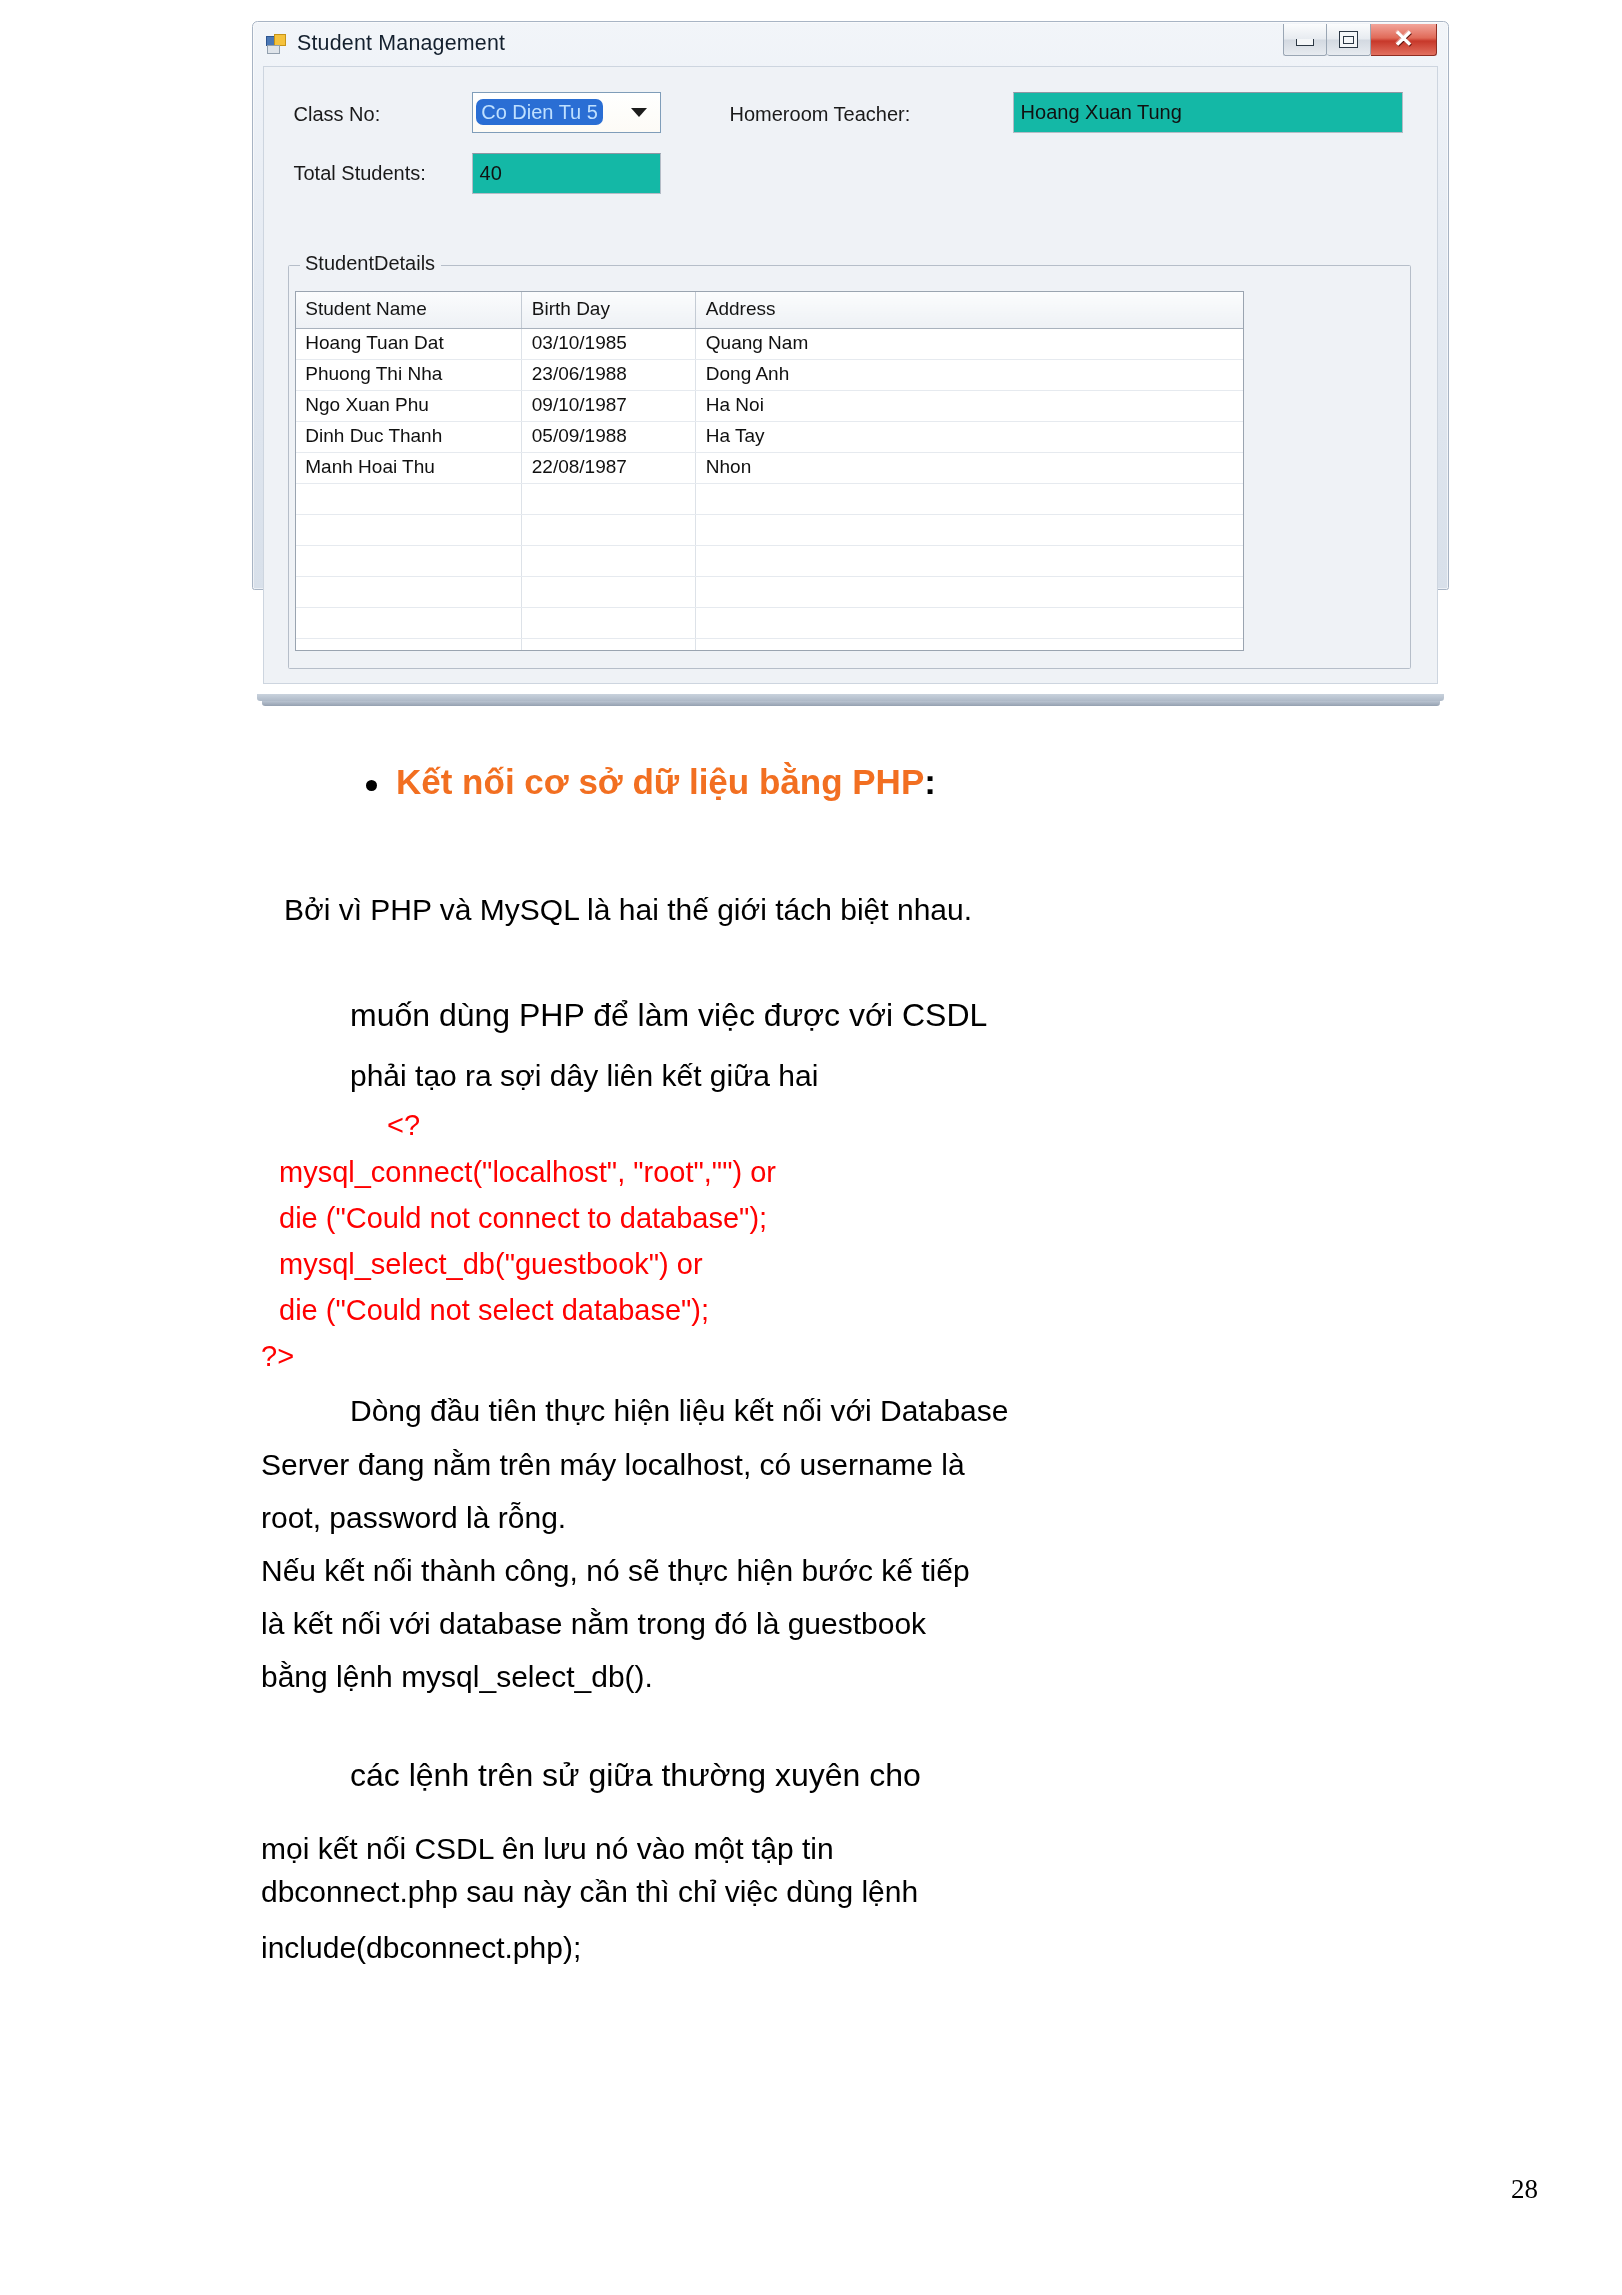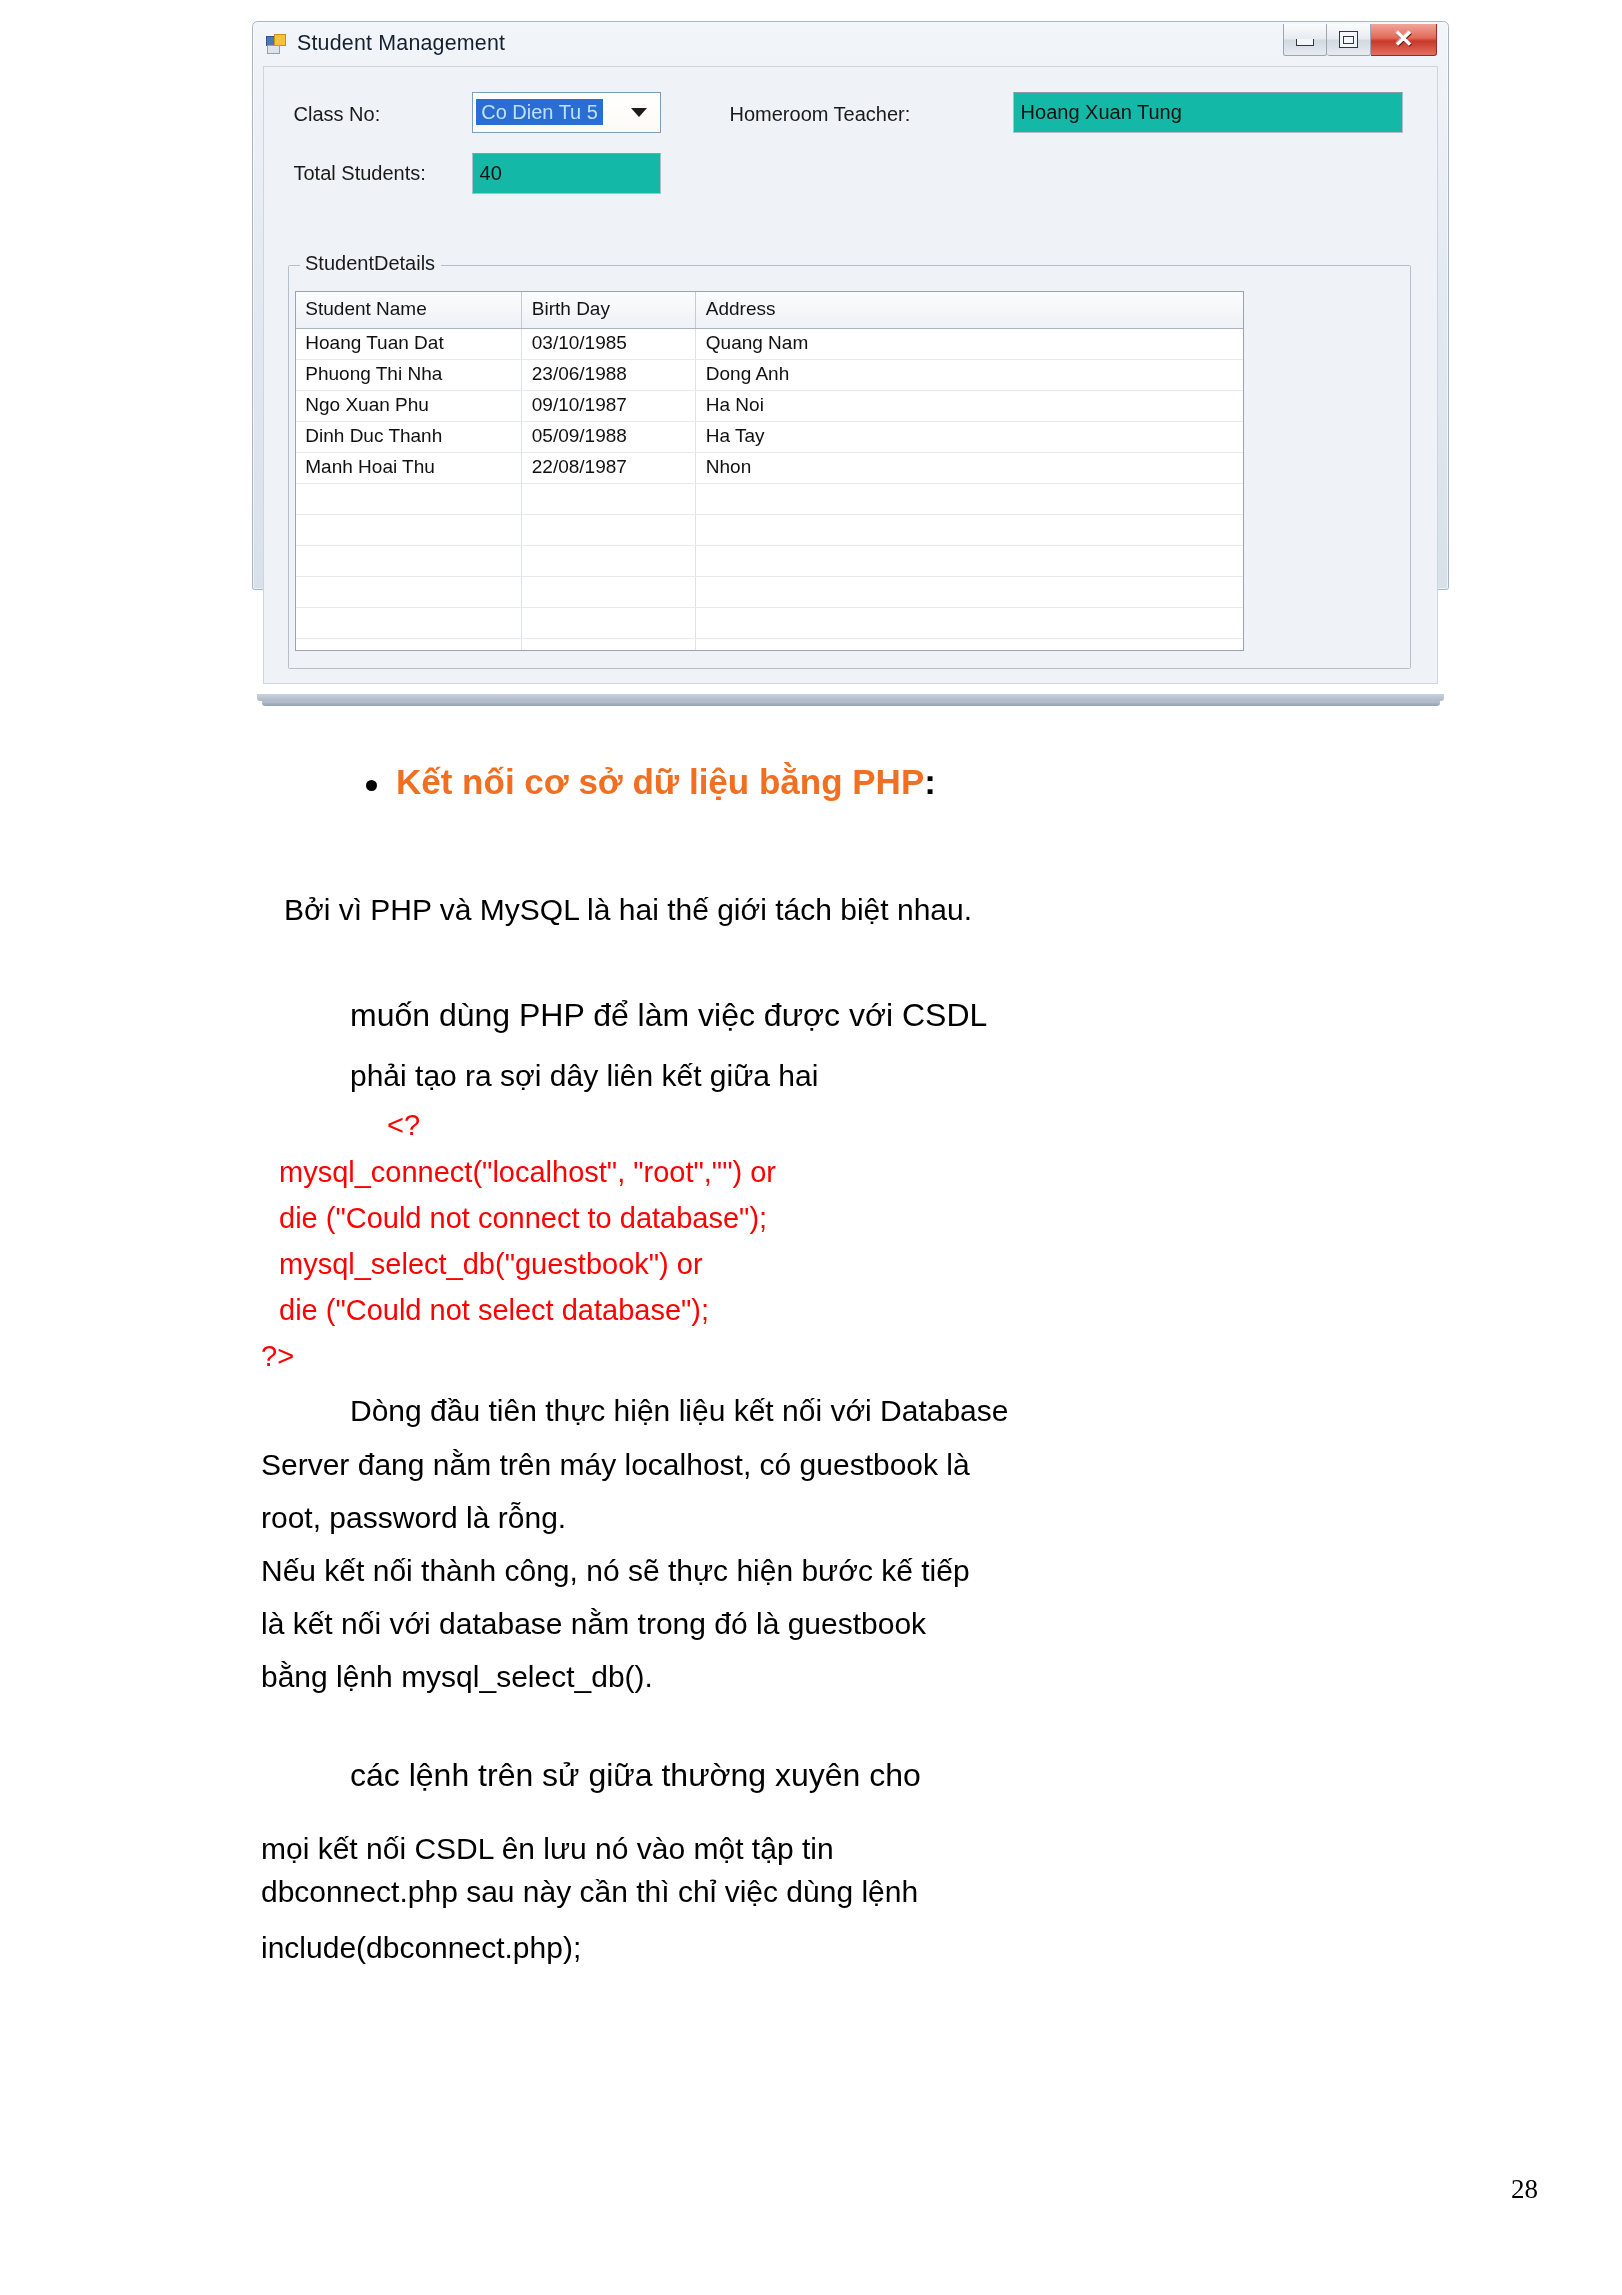--- a/index.html
+++ b/index.html
@@ -185,20 +185,21 @@
     align-items: center;
   }
   .combo-val {
     background: #2a6ed4;
     color: #bfe0ff;
     font-size: 20px;
     padding: 1.6px 5.5px 2.4px 5.5px;
     margin-left: 3.2px;
     white-space: nowrap;
     line-height: 1.12;
+    border-radius: 7px;
   }
   .combo-arrow {
     position: absolute;
     right: 12.7px;
     width: 0; height: 0;
     border-left: 8.7px solid transparent;
     border-right: 8.7px solid transparent;
     border-top: 9.5px solid #1c1c1c;
   }
 
@@ -446,21 +447,21 @@
 <div class="doc-text" style="left:350px; top:1061px;">phải tạo ra sợi dây liên kết giữa hai</div>
 
 <div class="code-text" style="left:387px; top:1111px;">&lt;?</div>
 <div class="code-text" style="left:279px; top:1158px;">mysql_connect("localhost", "root","") or</div>
 <div class="code-text" style="left:279px; top:1204px;">die ("Could not connect to database");</div>
 <div class="code-text" style="left:279px; top:1250px;">mysql_select_db("guestbook") or</div>
 <div class="code-text" style="left:279px; top:1296px;">die ("Could not select database");</div>
 <div class="code-text" style="left:261px; top:1342px;">?&gt;</div>
 
 <div class="doc-text" style="left:350px; top:1396px;">Dòng đầu tiên thực hiện liệu kết nối với Database</div>
-<div class="doc-text" style="left:261px; top:1450px;">Server đang nằm trên máy localhost, có guestbook là</div>
+<div class="doc-text" style="left:261px; top:1450px;">Server đang nằm trên máy localhost, có username là</div>
 <div class="doc-text" style="left:261px; top:1503px;">root, password là rỗng.</div>
 <div class="doc-text" style="left:261px; top:1556px;">Nếu kết nối thành công, nó sẽ thực hiện bước kế tiếp</div>
 <div class="doc-text" style="left:261px; top:1609px;">là kết nối với database nằm trong đó là guestbook</div>
 <div class="doc-text" style="left:261px; top:1662px;">bằng lệnh mysql_select_db().</div>
 
 <div class="doc-text" style="left:350px; top:1759px; font-size:32px;">các lệnh trên sử giữa thường xuyên cho</div>
 <div class="doc-text" style="left:261px; top:1822px;margin-top:12px;">mọi kết nối CSDL ên lưu nó vào một tập tin</div>
 <div class="doc-text" style="left:261px; top:1877px;">dbconnect.php sau này cần thì chỉ việc dùng lệnh</div>
 <div class="doc-text" style="left:261px; top:1933px;">include(dbconnect.php);</div>
 

